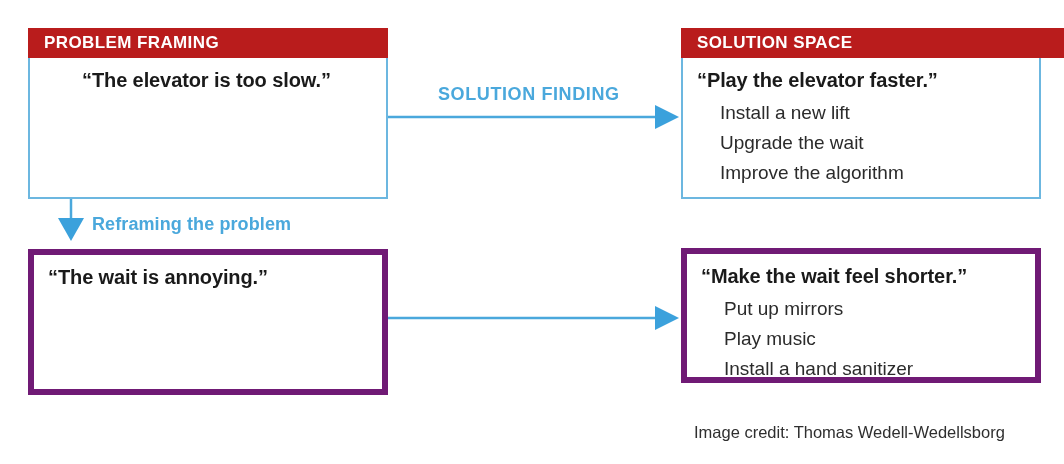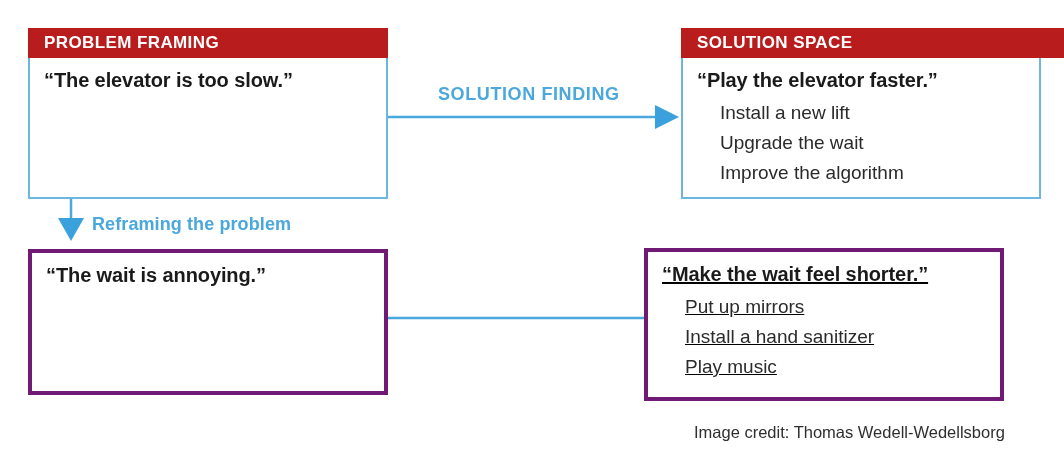--- a/index.html
+++ b/index.html
@@ -19,21 +19,21 @@
     height: 464px;
     background: #ffffff;
     overflow: hidden;
   }
 
   
   .box {
     position: absolute;
     box-sizing: border-box;
     background: #ffffff;
-    border: 4px solid #701a75;
+    border: 6px solid #701a75;
   }
 
   .box-header {
     position: absolute;
     box-sizing: border-box;
     background: #b91c1c;
     color: #ffffff;
     font-weight: bold;
     font-size: 17px;
     letter-spacing: 0.4px;
@@ -107,33 +107,33 @@
     top: 423px;
     font-size: 16.5px;
     color: #2F2F2F;
     white-space: nowrap;
   }
 
   
   #box-problem-framing { left: 28px;  top: 28px;  width: 360px; height: 171px; border: none; }
   #box-problem-framing .inner {
     position: absolute; left: 0; top: 30px; right: 0; bottom: 0;
-    box-sizing: border-box; border: 2px solid #6CB7E0; border-top: none; background: #fff;
+    box-sizing: border-box; border: 2px solid #6CB7E0; border-top: none; background: #fff; padding-left: 38px;
   }
   #hdr-problem-framing { left: 0; top: 0; width: 360px; height: 30px; }
 
   #box-solution-space { left: 681px; top: 28px; width: 360px; height: 171px; border: none; }
   #box-solution-space .inner {
     position: absolute; left: 0; top: 30px; right: 0; bottom: 0;
     box-sizing: border-box; border: 2px solid #6CB7E0; border-top: none; background: #fff;
   }
   #hdr-solution-space { left: 0; top: 0; width: 403px; height: 30px; }
 
   #box-reframed  { left: 28px;  top: 249px; width: 360px; height: 146px; }
-  #box-solution2 { left: 644px; top: 248px; width: 360px; height: 153px; text-decoration: underline; }
+  #box-solution2 { left: 681px; top: 248px; width: 360px; height: 135px; }
 </style>
 </head>
 <body>
 
 <div id="canvas">
 
   <svg id="arrows" viewBox="0 0 1064 464" xmlns="http://www.w3.org/2000/svg">
 
     <g>
       <line x1="388" y1="117" x2="661" y2="117" stroke="#4AA8DC" stroke-width="2.5"></line>
@@ -182,22 +182,22 @@
     <div class="box-body">
       <div class="quote">“The wait is annoying.”</div>
     </div>
   </div>
 
   <div class="box" id="box-solution2">
     <div class="box-body">
       <div class="quote">“Make the wait feel shorter.”</div>
       <ul class="solution-list">
         <li>Put up mirrors</li>
+        <li>Play music</li>
         <li>Install a hand sanitizer</li>
-        <li>Play music</li>
       </ul>
     </div>
   </div>
 
   <div class="arrow-label" id="label-solution-finding">SOLUTION FINDING</div>
 
   <div class="arrow-label" id="label-reframing">Reframing the problem</div>
 
   <div id="credit">Image credit: Thomas Wedell-Wedellsborg</div>
 

